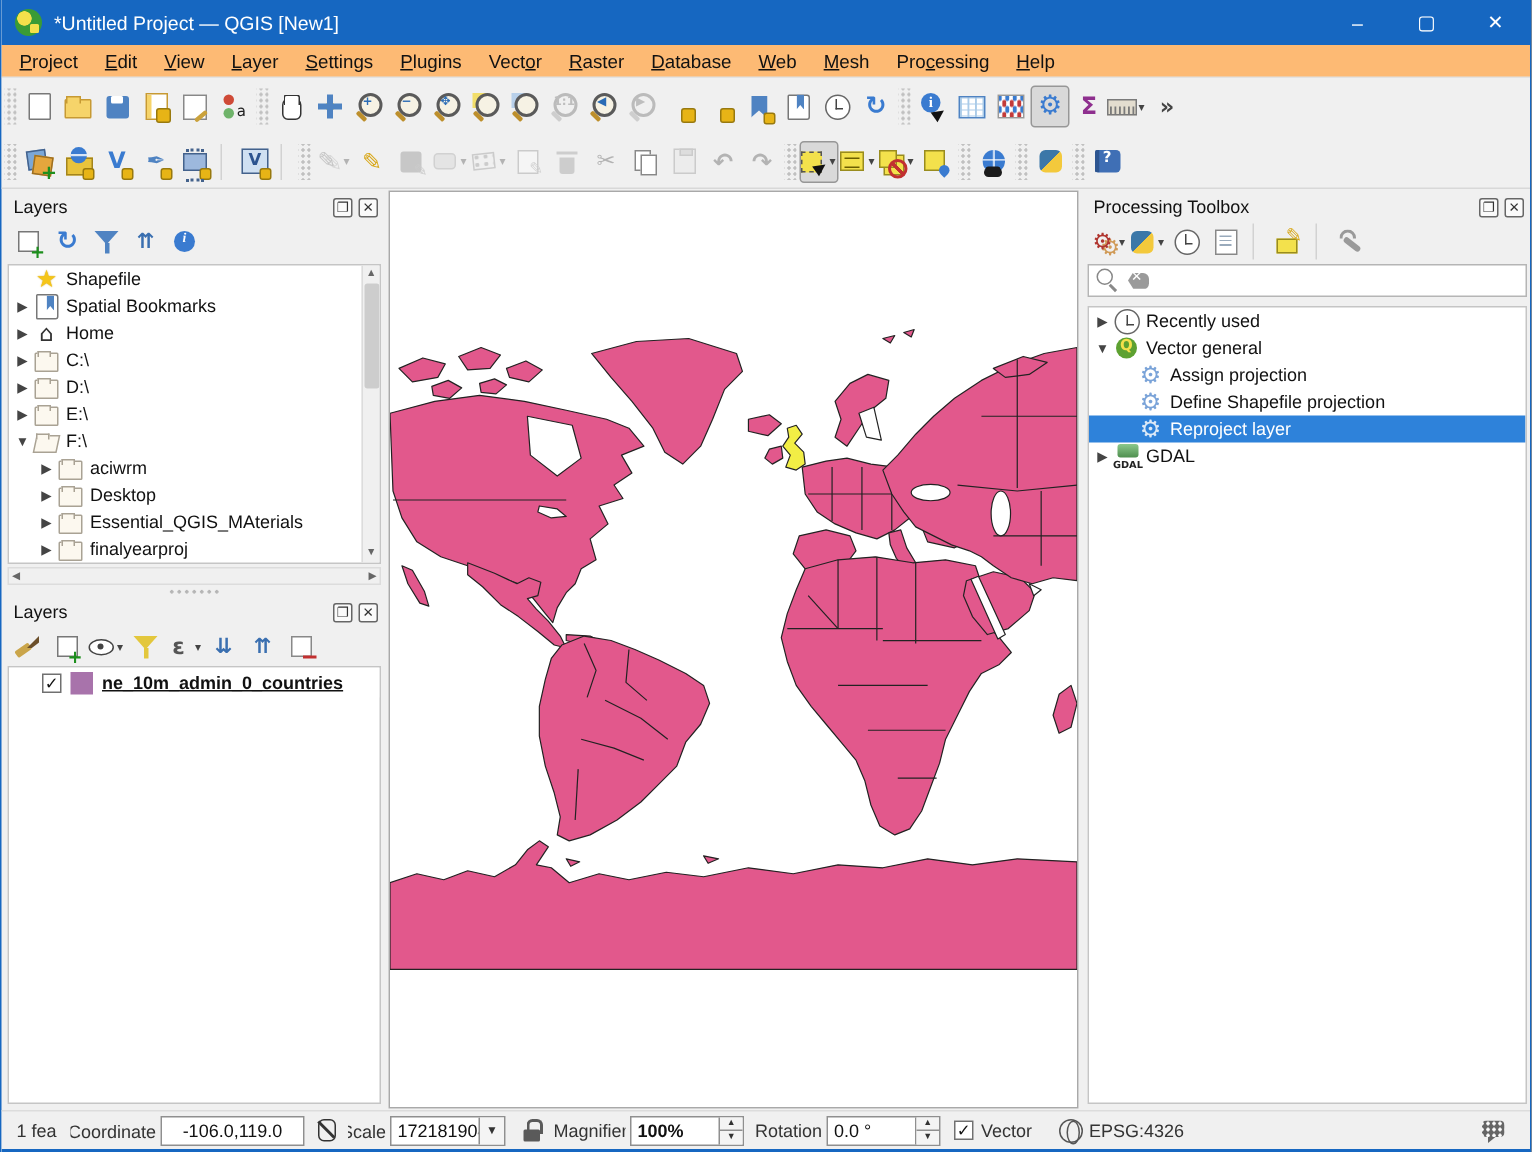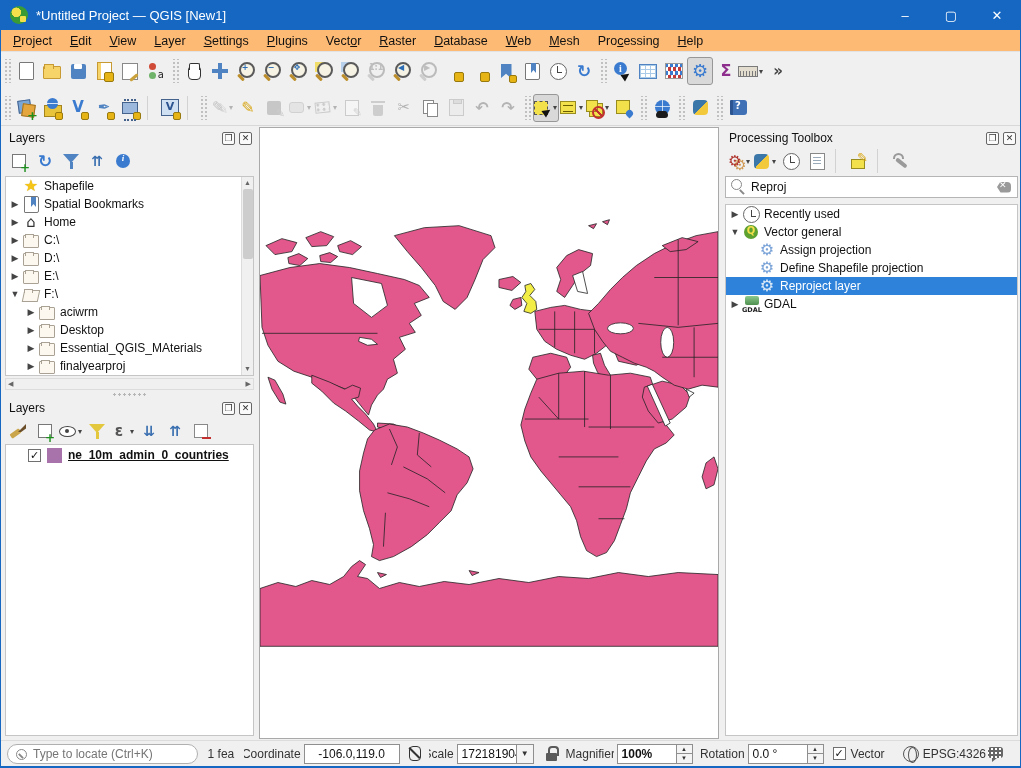--- a/index.html
+++ b/index.html
@@ -765,21 +765,20 @@
             <i class="g">✎</i>
           </span>
         </div>
         <span class="tsep"></span>
         <div class="tbtn">
           <span class="tbi s-wrench"></span>
         </div>
       </div>
     <div class="searchbox">
       <span class="tbi s-search"></span>
-      <input value="Reproj" style="">
       <span class="tbi s-clear">
           <i class="g">✕</i>
         </span>
     </div>
     <div class="treearea" style="top:76px;bottom:2px;">
       <div>
 
       <div class="trow" style="padding-left: 2px;">
             <span class="exp">▶</span>
             <span class="tbi s-clockoutline"></span>
@@ -818,24 +817,20 @@
             <span class="tbi s-gdal">
               <i class="g">GDAL</i>
             </span>
             <span class="lbl">GDAL</span>
           </div>
         </div>
     </div>
   </div>
 
   <div class="statusbar">
-    <div class="locate">
-      <span class="tbi s-search" style="width:14px;height:14px;"></span>
-      <input placeholder="Type to locate (Ctrl+K)" style="">
-    </div>
     <span class="sb-clip" style="width:32px;margin-left:10px;">1 fea</span>
     <span class="sb-clip clipL" style="width:57px;margin-left:4px;">Coordinate</span>
     <span class="sb-box" style="width:96px;margin-left:3px;">-106.0,119.0</span>
     <span class="tbi s-mouse" style="margin-left:5px;"></span>
     <span class="sb-clip clipL" style="width:25px;margin-left:4px;">Scale</span>
     <span class="sb-box combo" style="margin-left:3px;">
       <span class="cval" style="width:58px;text-align:left;">172181904</span>
       <span class="carr">▼</span>
     </span>
     <span class="tbi s-lock" style="margin-left:8px;"></span>

